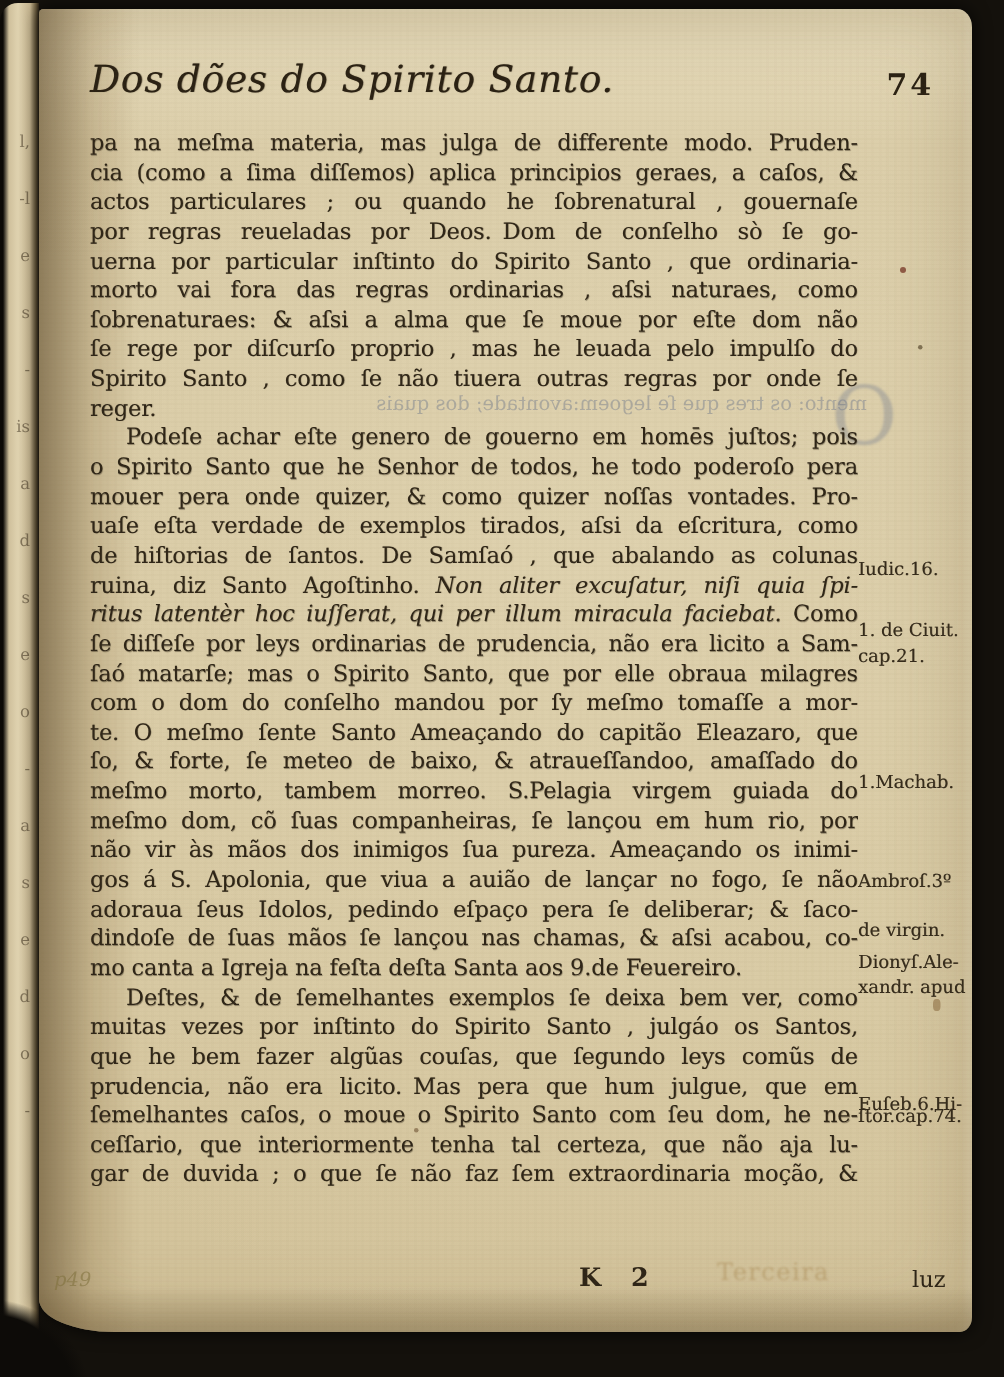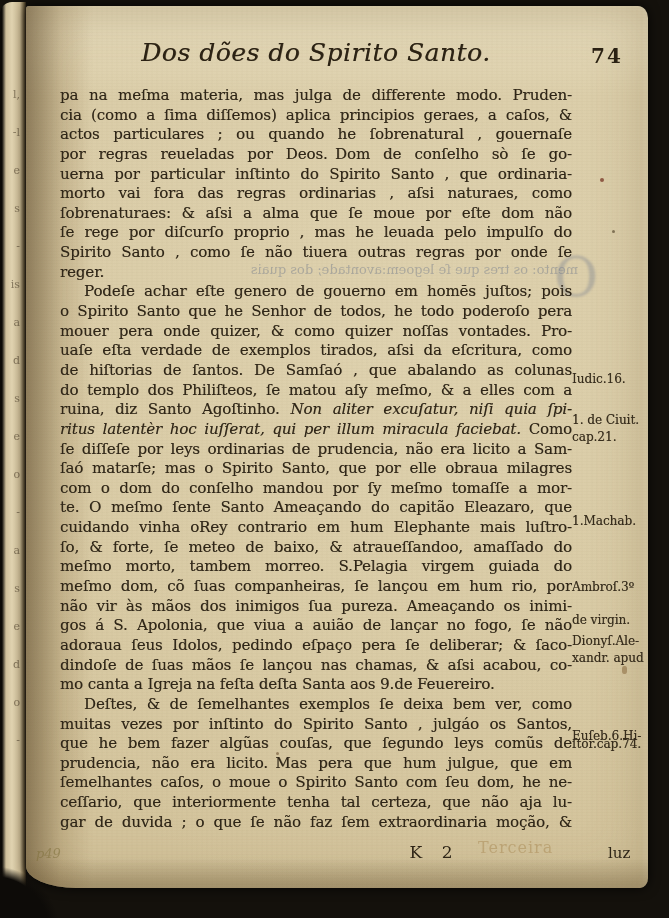--- a/index.html
+++ b/index.html
@@ -45,21 +45,21 @@
     border-radius:inherit;
   }
   .corner-dark{
     position:absolute;left:-6px;bottom:-14px;width:78px;height:72px;
     background:radial-gradient(circle at 0% 100%, #0d0b08 52%, rgba(13,11,8,0) 62%);
   }
   .speck{position:absolute;border-radius:50%;}
 
   
   .running-header{
-    position:absolute;left:34px;top:32px;width:512px;text-align:center;
+    position:absolute;left:34px;top:32px;width:512px;
     font-style:italic;font-size:25px;color:#2a2113;letter-spacing:0.5px;
     text-shadow:0.4px 0.4px 0.6px rgba(40,30,15,0.55);
   }
   .pageno{
     position:absolute;left:565px;top:38px;width:50px;
     font-size:20px;font-weight:bold;color:#2a2113;letter-spacing:2px;
   }
 
   
   .body-text{
@@ -77,22 +77,22 @@
 
   
   .margin-notes{position:absolute;left:546px;top:0;width:78px;}
   .margin-note{
     position:absolute;left:0;width:78px;font-size:12px;line-height:14px;
     color:#352b1b;text-shadow:0.3px 0.3px 0.4px rgba(46,37,23,0.5);
   }
 
   
   .signature{
-    position:absolute;left:360px;top:836px;width:90px;text-align:center;
-    font-size:17px;font-weight:normal;color:#2e2517;word-spacing:14px;
+    position:absolute;left:360px;top:836px;width:90px;text-align:left;
+    font-size:17px;font-weight:bold;color:#2e2517;word-spacing:14px;
   }
   .catchword{
     position:absolute;left:548px;top:838px;width:60px;
     font-size:15px;color:#2e2517;margin-left:34px;
   }
 
   
   .ghost-line{
     position:absolute;left:70px;top:256px;width:482px;
     transform:scaleX(-1);font-size:13px;color:rgba(92,106,134,0.38);
@@ -159,28 +159,26 @@
         <div class="line"><span>morto vai fora das regras ordinarias , aſsi naturaes, como</span></div>
         <div class="line"><span>ſobrenaturaes: &amp; aſsi a alma que ſe moue por eſte dom não</span></div>
         <div class="line"><span>ſe rege por diſcurſo proprio , mas he leuada pelo impulſo do</span></div>
         <div class="line"><span>Spirito Santo , como ſe não tiuera outras regras por onde ſe</span></div>
         <div class="line para-end"><span>reger.</span></div>
         <div class="line indent"><span>Podeſe achar eſte genero de gouerno em homēs juſtos; pois</span></div>
         <div class="line"><span>o Spirito Santo que he Senhor de todos, he todo poderoſo pera</span></div>
         <div class="line"><span>mouer pera onde quizer, &amp; como quizer noſſas vontades. Pro-</span></div>
         <div class="line"><span>uaſe eſta verdade de exemplos tirados, aſsi da eſcritura, como</span></div>
         <div class="line"><span>de hiſtorias de ſantos. De Samſaó , que abalando as colunas</span></div>
-        <div class="line"><span>do templo dos Philiſteos, ſe matou aſy meſmo, &amp; a elles com a</span></div>
         <div class="line"><span>ruina, diz Santo Agoſtinho. </span><span class="it">Non aliter excuſatur, niſi quia ſpi-</span></div>
         <div class="line"><span class="it">ritus latentèr hoc iuſſerat, qui per illum miracula faciebat.</span><span> Como</span></div>
         <div class="line"><span>ſe diſſeſe por leys ordinarias de prudencia, não era licito a Sam-</span></div>
         <div class="line"><span>ſaó matarſe; mas o Spirito Santo, que por elle obraua milagres</span></div>
         <div class="line"><span>com o dom do conſelho mandou por ſy meſmo tomaſſe a mor-</span></div>
         <div class="line"><span>te. O meſmo ſente Santo Ameaçando do capitão Eleazaro, que</span></div>
-        <div class="line"><span>cuidando vinha oRey contrario em hum Elephante mais luſtro-</span></div>
         <div class="line"><span>ſo, &amp; forte, ſe meteo de baixo, &amp; atraueſſandoo, amaſſado do</span></div>
         <div class="line"><span>meſmo morto, tambem morreo. S.Pelagia virgem guiada do</span></div>
         <div class="line"><span>meſmo dom, cõ ſuas companheiras, ſe lançou em hum rio, por</span></div>
         <div class="line"><span>não vir às mãos dos inimigos ſua pureza. Ameaçando os inimi-</span></div>
         <div class="line"><span>gos á S. Apolonia, que viua a auião de lançar no fogo, ſe não</span></div>
         <div class="line"><span>adoraua ſeus Idolos, pedindo eſpaço pera ſe deliberar; &amp; ſaco-</span></div>
         <div class="line"><span>dindoſe de ſuas mãos ſe lançou nas chamas, &amp; aſsi acabou, co-</span></div>
         <div class="line para-end"><span>mo canta a Igreja na feſta deſta Santa aos 9.de Feuereiro.</span></div>
         <div class="line indent"><span>Deſtes, &amp; de ſemelhantes exemplos ſe deixa bem ver, como</span></div>
         <div class="line"><span>muitas vezes por inſtinto do Spirito Santo , julgáo os Santos,</span></div>

